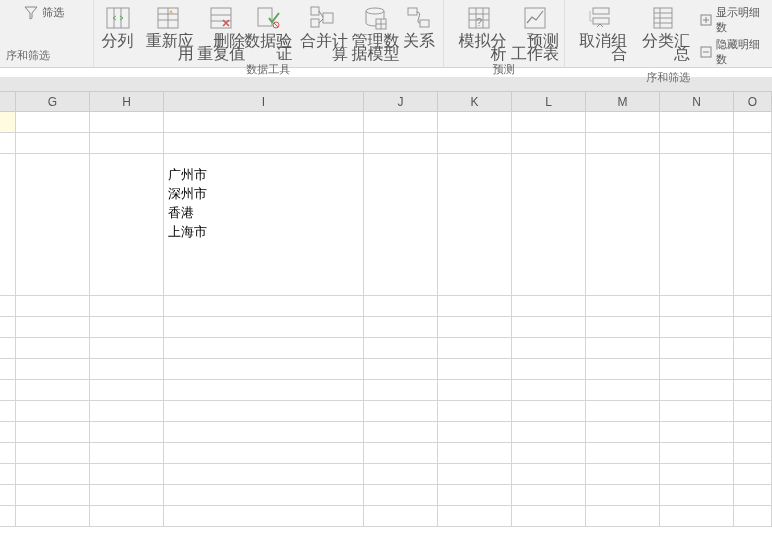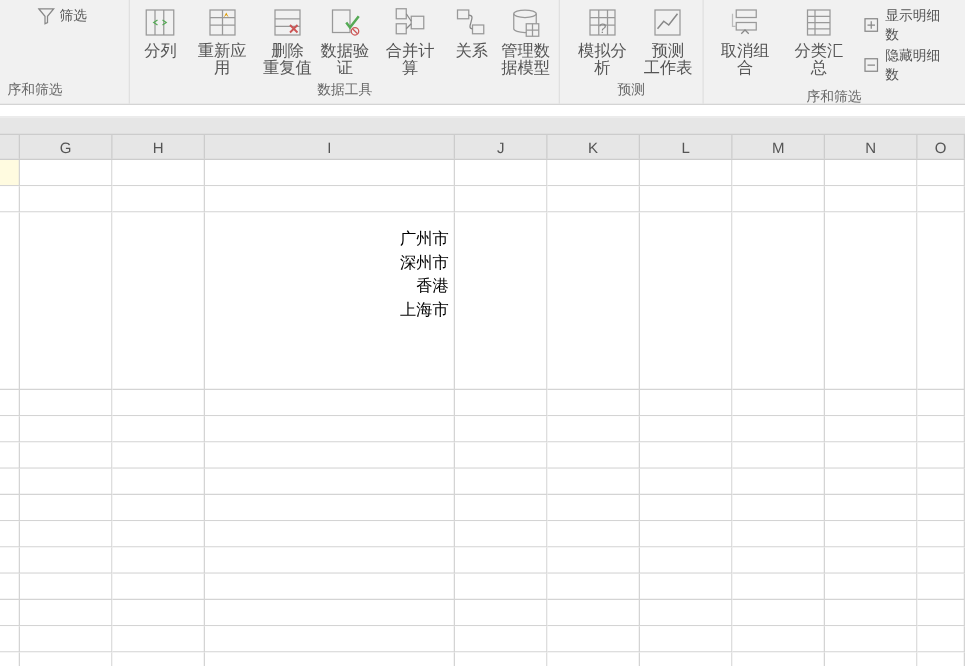--- a/index.html
+++ b/index.html
@@ -1,37 +1,37 @@
 <!DOCTYPE html>
 <html><head>
 <meta charset="utf-8">
 <style>
 * { margin:0; padding:0; box-sizing:border-box; }
 body { font-family:"Microsoft YaHei","SimSun",sans-serif; font-size:12px; background:#fff; overflow:hidden; width:772px; height:533px; }
 
-.ribbon { background:#f1f1f1; height:84px; display:flex; border-bottom:1px solid #d4d4d4; }
+.ribbon { background:#f1f1f1; height:68px; display:flex; border-bottom:1px solid #d4d4d4; }
 .rgroup { display:flex; flex-direction:column; align-items:center; border-right:1px solid #e0e0e0; padding:0 4px 2px 4px; }
 .rgroup-items { display:flex; flex:1; align-items:flex-start; padding-top:2px; }
 .rgroup-label { font-size:11px; color:#666; padding-bottom:2px; }
 .rbtn { display:flex; flex-direction:column; align-items:center; justify-content:flex-start; padding:2px 4px; cursor:pointer; min-width:40px; }
 .rbtn-icon { width:28px; height:28px; display:flex; align-items:center; justify-content:center; margin-bottom:2px; }
-.rbtn-label { font-size:13px; color:#555; text-align:center; line-height:13px; }
+.rbtn-label { font-size:16px; color:#555; text-align:right; line-height:13px; }
 .vstack { display:flex; flex-direction:column; justify-content:flex-start; padding:2px 4px; }
 .vitem { display:flex; align-items:center; font-size:11px; color:#555; padding:1px 2px; cursor:pointer; }
 .mini-icon { width:14px; height:14px; margin-right:4px; display:flex; align-items:center; justify-content:center; }
 
 .formula-spacer { height:10px; background:#fff; border-bottom:1px solid #e5e5e5; }
 .hdr-band { height:14px; background:#e6e6e6; border-bottom:1px solid #ccc; }
 
 .grid { position:relative; }
 .colhdrs { display:flex; background:#e6e6e6; height:20px; border-bottom:1px solid #ccc; }
 .ch { border-right:1px solid #ccc; text-align:center; font-size:12px; color:#555; line-height:20px; }
 .rows { }
 .row { display:flex; height:21px; }
-.row.tall { height:142px;text-align:right; }
+.row.tall { height:142px; }
 .cell { border-right:1px solid #d4d4d4; border-bottom:1px solid #d4d4d4; font-size:13px; color:#000; padding:1px 4px; overflow:hidden; background:#fff; }
 .cell.sel { background:#fffbe0; }
 .cell .mline { line-height:19px; padding-top:10px; }
 
 
 .c-lead { width:16px; }
 .c-G { width:74px; }
 .c-H { width:74px; }
 .c-I { width:200px; }
 .c-J { width:74px; }
@@ -120,39 +120,39 @@
               <rect x="2" y="14" width="8" height="8" fill="none" stroke="#999"></rect>
               <rect x="14" y="8" width="10" height="10" fill="none" stroke="#999"></rect>
               <path d="M10 6 L14 12 M10 18 L14 14" stroke="#888"></path>
             </svg>
           </span>
         <span class="rbtn-label">合并计算</span>
       </div>
       <div class="rbtn">
         <span class="rbtn-icon">
             <svg width="26" height="26">
-              <rect x="2" y="3" width="9" height="7" fill="none" stroke="#999"></rect>
-              <rect x="14" y="15" width="9" height="7" fill="none" stroke="#999"></rect>
-              <path d="M11 7 C18 7 8 18 14 18" fill="none" stroke="#888"></path>
-            </svg>
-          </span>
-        <span class="rbtn-label">关系</span>
-      </div>
-      <div class="rbtn">
-        <span class="rbtn-icon">
-            <svg width="26" height="26">
               <ellipse cx="13" cy="6" rx="9" ry="3" fill="none" stroke="#999"></ellipse>
               <path d="M4 6 L4 18 A9 3 0 0 0 22 18 L22 6" fill="none" stroke="#999"></path>
               <rect x="14" y="14" width="10" height="10" fill="#f1f1f1" stroke="#999"></rect>
               <line x1="14" y1="19" x2="24" y2="19" stroke="#999"></line>
               <line x1="19" y1="14" x2="19" y2="24" stroke="#999"></line>
             </svg>
           </span>
         <span class="rbtn-label" style="white-space:pre;">管理数
 据模型</span>
+      </div>
+      <div class="rbtn">
+        <span class="rbtn-icon">
+            <svg width="26" height="26">
+              <rect x="2" y="3" width="9" height="7" fill="none" stroke="#999"></rect>
+              <rect x="14" y="15" width="9" height="7" fill="none" stroke="#999"></rect>
+              <path d="M11 7 C18 7 8 18 14 18" fill="none" stroke="#888"></path>
+            </svg>
+          </span>
+        <span class="rbtn-label">关系</span>
       </div>
     </div>
     <div class="rgroup-label">数据工具</div>
   </div>
 
   <div class="rgroup">
     <div class="rgroup-items">
       <div class="rbtn">
         <span class="rbtn-icon">
             <svg width="26" height="26">

